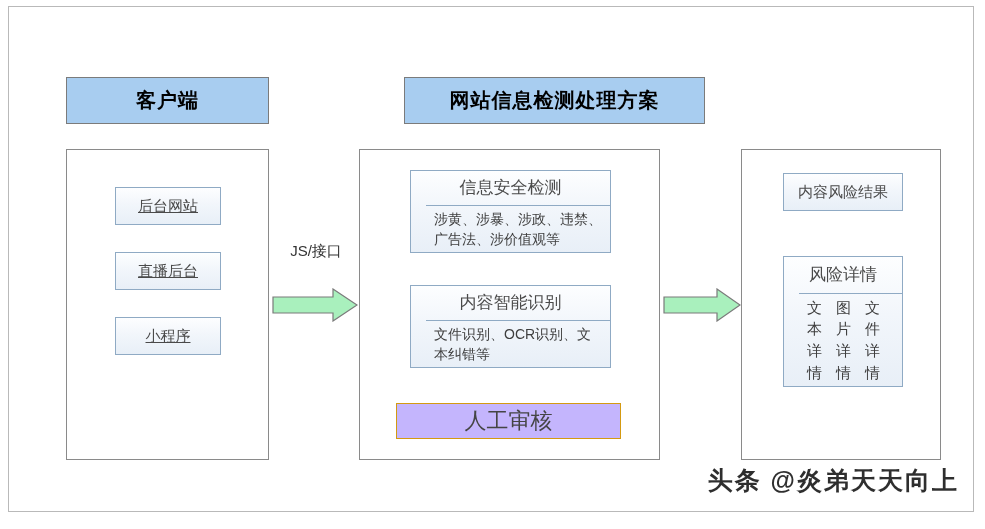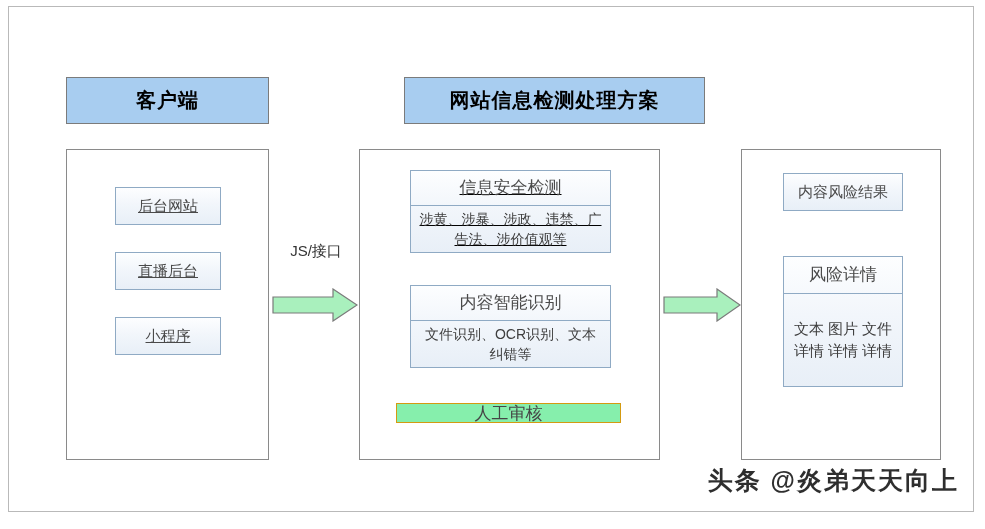--- a/index.html
+++ b/index.html
@@ -68,24 +68,25 @@
     justify-content: center;
     color: #4a4a4a;
     text-align: center;
     line-height: 1.25;
   }
   .card .card-body {
     display: flex;
     align-items: center;
     justify-content: center;
     color: #3e3e3e;
-    text-align: center;
+    text-align: left;
     padding: 4px 8px;
     box-sizing: border-box;
     line-height: 1.45;
+    margin-left: 15px;
   }
   .card.split .card-body { border-top: 1px solid #8faac4; }
 
   
   .client-card {
     left: 48px;
     width: 106px;
     height: 38px;
   }
   .client-card .card-title {
@@ -95,40 +96,40 @@
   }
   #client-card-0 { top: 37px; }
   #client-card-1 { top: 102px; }
   #client-card-2 { top: 167px; }
 
   
   .sol-card {
     left: 50px;
     width: 201px;
   }
-  #sol-card-0 { top: 20px; height: 83px; text-decoration: underline; }
+  #sol-card-0 { top: 20px; height: 83px; }
   #sol-card-1 { top: 135px; height: 83px; }
   .sol-card .card-title { height: 34px; font-size: 17px; }
   .sol-card .card-body  { height: calc(100% - 34px); font-size: 14px; }
 
   
   #manual-review {
     position: absolute;
     left: 36px;
     top: 253px;
     width: 225px;
-    height: 20px;
-    box-sizing: border-box;
-    background: #86efac;
+    height: 36px;
+    box-sizing: border-box;
+    background: #c4b5fd;
     border: 1px solid #d49a11;
     display: flex;
     align-items: center;
     justify-content: center;
     color: #454545;
-    font-size: 17px;
+    font-size: 22px;
   }
 
   
   #res-card-0 {
     left: 41px;
     top: 23px;
     width: 120px;
     height: 38px;
   }
   #res-card-0 .card-title { height: 100%; font-size: 15px; }

